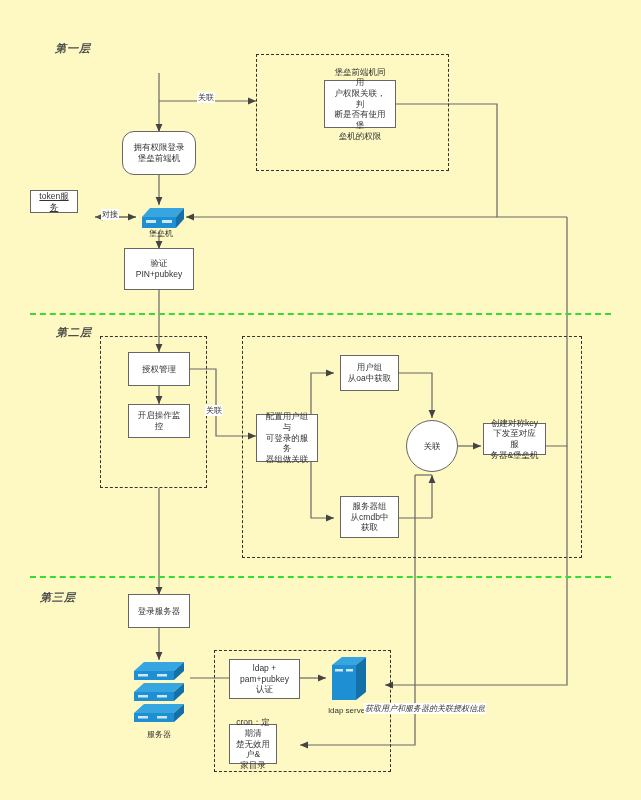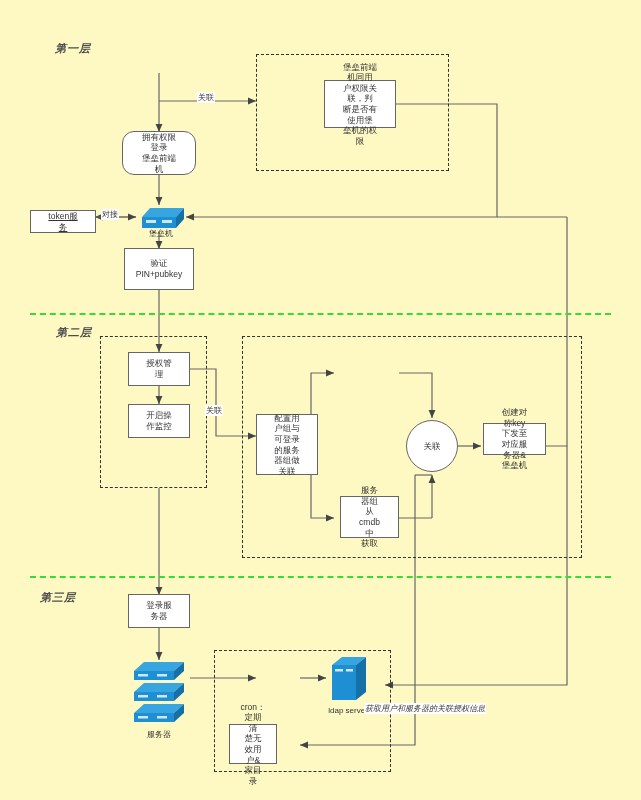--- a/index.html
+++ b/index.html
@@ -23,21 +23,21 @@
     justify-content:center;
     text-align:center;
     color:#333333;
     line-height:1.25;
     white-space:pre-line;
   }
   .box{
     border:1px solid #666666;
     background:#ffffff;
     font-size:8.5px;
-    padding:1px 16px;
+    padding:1px 6px;
   }
   .ellipse{
     border:1px solid #666666;
     background:#ffffff;
     border-radius:50%;
     font-size:8.5px;
   }
   .circlenode{
     border:1px solid #666666;
     background:#ffffff;
@@ -158,45 +158,47 @@
 
 
   <div class="node box" style="left:122px;top:131px;width:74px;height:44px;border-radius:12px;">拥有权限登录
 堡垒前端机</div>
 
   <div class="node box" style="left:324px;top:80px;width:72px;height:48px;">堡垒前端机同用
 户权限关联，判
 断是否有使用堡
 垒机的权限</div>
 
-  <div class="node box" style="left:30px;top:210px;width:66px;height:23px;text-decoration:underline;">token服务</div>
+  <div class="node box" style="left:30px;top:190px;width:48px;height:23px;text-decoration:underline;">token服务</div>
 
   <svg class="svgicon" style="left:136px;top:203px;" width="50" height="30" viewBox="0 0 50 30">
     <polygon points="6,14 14,5 48,5 40,14" fill="#36a5e0"></polygon>
     <polygon points="6,14 40,14 40,25 6,25" fill="#1f8fd4"></polygon>
     <polygon points="40,14 48,5 48,16 40,25" fill="#1570a8"></polygon>
     <rect x="10" y="17" width="10" height="3" fill="#cfe8f7"></rect>
     <rect x="26" y="17" width="10" height="3" fill="#cfe8f7"></rect>
   </svg>
   <div class="icon-label" style="left:136px;top:228px;width:50px;">堡垒机</div>
 
   <div class="node box" style="left:124px;top:248px;width:70px;height:42px;">验证
 PIN+pubkey</div>
 
   <div class="edge-label" style="left:197px;top:92px;">关联</div>
   <div class="edge-label" style="left:101px;top:209px;">对接</div>
 
   <div class="node box" style="left:128px;top:352px;width:62px;height:34px;">授权管理</div>
 
   <div class="node box" style="left:128px;top:404px;width:62px;height:34px;">开启操作监控</div>
 
-  <div class="node box" style="left:256px;top:414px;width:62px;height:61px;font-family:Liberation Serif, serif;">配置用户组与
+  <div class="node box" style="left:256px;top:414px;width:62px;height:48px;font-family:Liberation Serif, serif;">配置用户组与
 可登录的服务
 器组做关联</div>
 
+  <div class="node box" style="left:340px;top:355px;width:59px;height:36px;">用户组
+从oa中获取</div>
 
   <div class="node box" style="left:340px;top:496px;width:59px;height:42px;">服务器组
 从cmdb中
 获取</div>
 
   <div class="node circlenode" style="left:406px;top:420px;width:52px;height:52px;">关联</div>
 
   <div class="node box" style="left:483px;top:423px;width:63px;height:32px;">创建对称key
 下发至对应服
 务器&amp;堡垒机</div>
@@ -223,20 +225,23 @@
     <g transform="translate(0,42)">
       <polygon points="4,12 14,3 54,3 44,12" fill="#36a5e0"></polygon>
       <polygon points="4,12 44,12 44,21 4,21" fill="#1f8fd4"></polygon>
       <polygon points="44,12 54,3 54,12 44,21" fill="#1570a8"></polygon>
       <rect x="8" y="15" width="10" height="2.5" fill="#cfe8f7"></rect>
       <rect x="27" y="15" width="10" height="2.5" fill="#cfe8f7"></rect>
     </g>
   </svg>
   <div class="icon-label" style="left:130px;top:729px;width:58px;">服务器</div>
 
+  <div class="node box" style="left:229px;top:659px;width:71px;height:40px;">ldap +
+pam+pubkey
+认证</div>
 
   <div class="node box" style="left:229px;top:724px;width:48px;height:40px;">cron：定期清
 楚无效用户&amp;
 家目录</div>
 
   <svg class="svgicon" style="left:326px;top:655px;" width="44" height="50" viewBox="0 0 44 50">
     <polygon points="6,10 16,2 40,2 30,10" fill="#36a5e0"></polygon>
     <polygon points="6,10 30,10 30,45 6,45" fill="#1f8fd4"></polygon>
     <polygon points="30,10 40,2 40,37 30,45" fill="#1570a8"></polygon>
     <rect x="9" y="14" width="8" height="2.5" fill="#cfe8f7"></rect>

